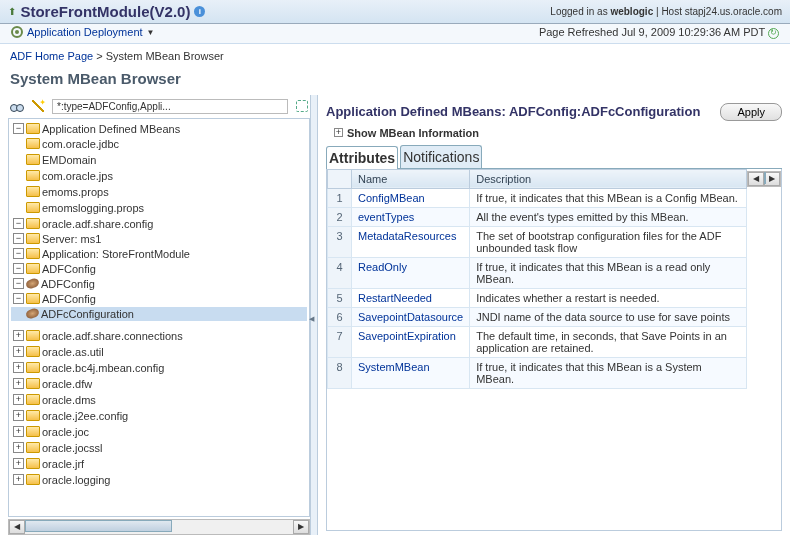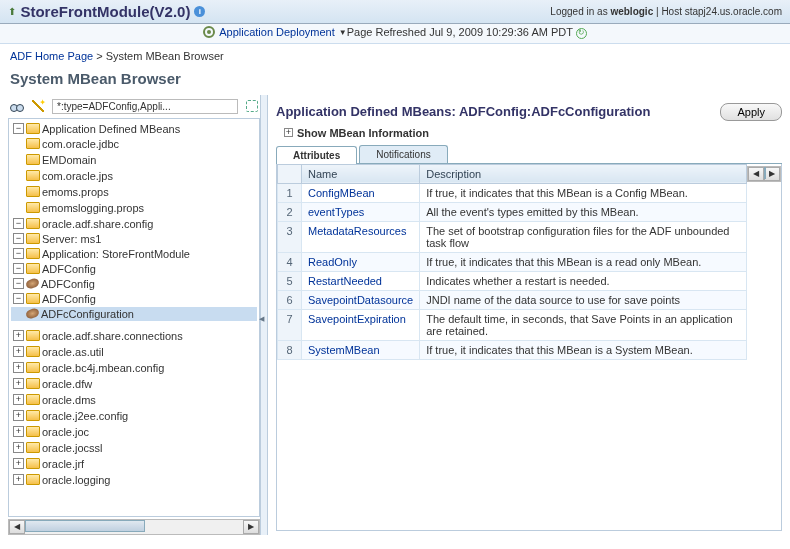--- a/index.html
+++ b/index.html
@@ -3,32 +3,32 @@
 <meta charset="utf-8">
 <style>
 * { box-sizing: border-box; margin: 0; padding: 0; }
 body { font-family: Tahoma, Verdana, sans-serif; font-size: 11px; color: #333; background: #fff; width: 790px; height: 549px; overflow: hidden; }
 a { color: #003399; text-decoration: none; }
 
 .header { background: linear-gradient(#e8f0f8, #d4e4f2); border-bottom: 1px solid #9ab; padding: 3px 8px; display: flex; justify-content: space-between; align-items: center; }
 .header-left { display: flex; align-items: center; gap: 4px; }
 .title { font-size: 15px; font-weight: bold; color: #336; }
 .header-right { text-align: right; font-size: 10px; }
-.subheader { background: #f4f8fc; padding: 2px 0 4px; border-bottom: 1px solid #cde; display: flex; justify-content: center; }
+.subheader { background: #f4f8fc; padding: 2px 11px 4px; border-bottom: 1px solid #cde; display: flex; justify-content: space-between; }
 .subheader-left { display: flex; align-items: center; gap: 4px; }
 .dropdown-arrow { font-size: 8px; }
 
 .breadcrumb { padding: 6px 10px; font-size: 11px; }
 .page-title { padding: 2px 10px 8px; font-size: 15px; font-weight: bold; color: #4a5a6a; }
 
 .main { display: flex; height: 440px; }
 .divider { width: 8px; background: #e8f0f8; border-left: 1px solid #bcd; border-right: 1px solid #bcd; position: relative; cursor: ew-resize; }
 .divider::before { content: '◀'; font-size: 7px; color: #678; position: absolute; left: -2px; top: 50%; }
 
-.left-panel { width: 260px; display: flex; flex-direction: column; padding-left: 8px; }
+.left-panel { width: 310px; display: flex; flex-direction: column; padding-left: 8px; }
 .toolbar { padding: 4px 2px; display: flex; gap: 8px; align-items: center; }
 .path-box { border: 1px solid #bbb; padding: 1px 4px; font-size: 10px; flex: 1; white-space: nowrap; overflow: hidden; text-overflow: ellipsis; background: #fff; }
 
 .tree { flex: 1; overflow-y: auto; overflow-x: auto; border: 1px solid #bcd; background: #fff; padding: 2px; }
 .tree ul { list-style: none; padding-left: 0; }
 .tree li { white-space: nowrap; padding: 1px 0; }
 .tree .node { display: flex; align-items: center; gap: 2px; padding: 1px 2px; cursor: pointer; }
 .tree .selected { background: #c8dcf0; }
 .toggle { width: 11px; height: 11px; display: inline-flex; align-items: center; justify-content: center; border: 1px solid #888; font-size: 9px; line-height: 1; background: #fff; }
 .toggle-spacer { width: 11px; display: inline-block; }
@@ -48,21 +48,21 @@
 .hscroll-thumb { position: absolute; height: 12px; top: 0; background: linear-gradient(#e0e8f0,#c0d0e0); border: 1px solid #8ab; }
 
 .right-panel { flex: 1; padding: 4px 8px; display: flex; flex-direction: column; overflow: hidden; }
 .right-head { display: flex; justify-content: space-between; align-items: center; padding: 4px 0; }
 .right-title { font-size: 13px; font-weight: bold; color: #336; }
 .btn { background: linear-gradient(#f8f8f8, #e0e0e0); border: 1px solid #999; padding: 2px 16px; font-size: 11px; cursor: pointer; border-radius: 8px; }
 .expander { padding: 2px 0 6px 8px; display: flex; gap: 4px; align-items: center; }
 .expand-icon { width: 9px; height: 9px; border: 1px solid #888; font-size: 9px; line-height: 7px; text-align: center; }
 
 .tabs { display: flex; border-bottom: 1px solid #8ab; }
-.tab { padding: 3px 16px; border: 1px solid #8ab; border-bottom: none; background: #e0ecf6; margin-right: 2px; cursor: pointer; font-size: 10px; border-radius: 3px 3px 0 0; }
+.tab { padding: 3px 2px; border: 1px solid #8ab; border-bottom: none; background: #e0ecf6; margin-right: 2px; cursor: pointer; font-size: 14px; border-radius: 3px 3px 0 0; }
 .tab.active { background: #fff; font-weight: bold; position: relative; top: 1px; }
 
 .table-wrap { border: 1px solid #bcd; border-top: none; flex: 1; overflow: hidden; background: #fff; display: flex; flex-direction: row; }
 .grid { width: 100%; border-collapse: collapse; }
 .grid th { background: linear-gradient(#eef4fa, #d8e6f2); border: 1px solid #bcd; padding: 3px 6px; text-align: left; font-weight: normal; color: #345; font-size: 11px; }
 .grid td { border: 1px solid #d8e6f2; padding: 3px 6px; vertical-align: top; font-size: 11px; }
 .grid tr:nth-child(even) td { background: #f6faff; }
 .grid .rownum { width: 24px; text-align: center; color: #567; background: #eef4fa !important; }
 .grid-body { flex: 1; }
 

